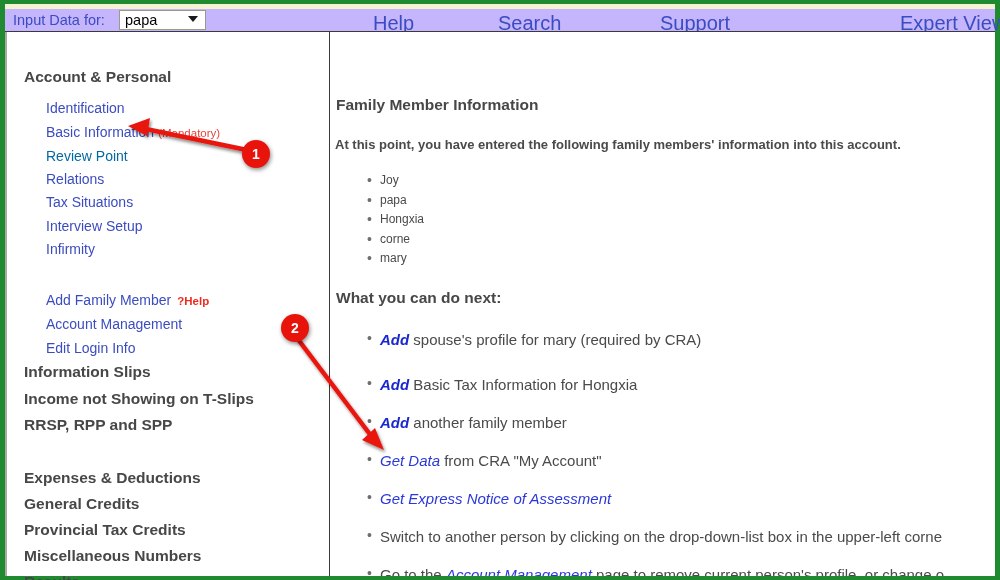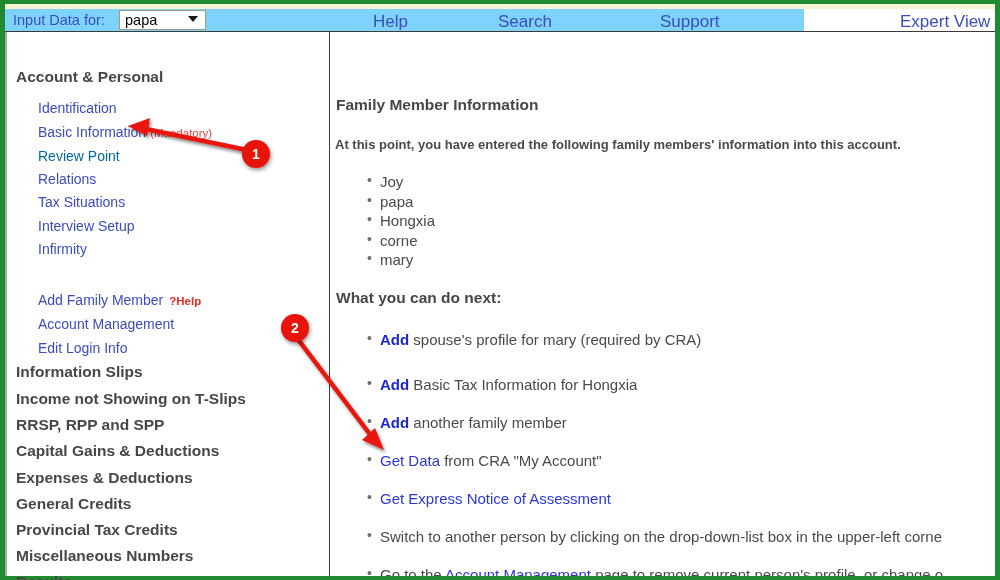--- a/index.html
+++ b/index.html
@@ -38,23 +38,23 @@
     width: 990px;
     height: 5px;
     background: #f6f3d2;
   }
 
   
   .header-bar {
     position: absolute;
     left: 5px;
     top: 9px;
-    width: 799px;
+    width: 990px;
     height: 22px;
-    background: #7dd3fc;
+    background: #c4b5fd;
   }
   .header-label {
     position: absolute;
     left: 8px;
     top: 3px;
     font-size: 14.5px;
     color: #3b4cc0;
     white-space: nowrap;
   }
   .person-select {
@@ -80,21 +80,21 @@
     right: 7px;
     top: 5px;
     width: 0; height: 0;
     border-left: 5px solid transparent;
     border-right: 5px solid transparent;
     border-top: 6px solid #1a1a1a;
   }
   .nav-link {
     position: absolute;
     top: 3px;
-    font-size: 17px;
+    font-size: 20px;
     color: #3b4cc0;
     white-space: nowrap;
     text-decoration: none;
   }
   .nav-help        { left: 368px; }
   .nav-search      { left: 493px; }
   .nav-support     { left: 655px; }
   .nav-expert      { left: 895px; }
 
   
@@ -129,21 +129,21 @@
     left: 329px;
     top: 32px;
     width: 1px;
     height: 544px;
     background: #3a3a3a;
   }
 
   
   .sidebar {
     position: absolute;
-    left: 7px;
+    left: 15px;
     top: 32px;
     width: 322px;
     height: 544px;
   }
   .sb-section {
     position: absolute;
     left: 9px;
     font-size: 15.5px;
     font-weight: bold;
     color: #474747;
@@ -211,27 +211,28 @@
     position: absolute;
     left: -13px;
     top: -1px;
     color: #6e6e6e;
     font-size: 14px;
   }
   .bullet-row a,
   .bullet-row .lnk {
     color: #2b38d8;
     text-decoration: none;
+    font-style: italic;
   }
   .bullet-row .lnk-bold {
     color: #1a28cf;
     font-weight: bold;
     text-decoration: none;
   }
-  .name-row { font-size: 15px; }
+  .name-row { font-size: 12px; }
 
   
   .anno-layer {
     position: absolute;
     left: 0; top: 0;
     width: 1000px; height: 580px;
     pointer-events: none;
   }
   .badge {
     position: absolute;
@@ -299,21 +300,20 @@
 
     <a class="sb-link" style="top:260px"><span>Add Family Member</span><span class="sb-tag-help">?Help</span></a>
 
     <a class="sb-link" style="top:284px"><span>Account Management</span></a>
 
     <a class="sb-link" style="top:308px"><span>Edit Login Info</span></a>
 
     <div class="sb-section" style="top:331px">Information Slips</div>
     <div class="sb-section" style="top:358px">Income not Showing on T-Slips</div>
     <div class="sb-section" style="top:384px">RRSP, RPP and SPP</div>
-    <div class="sb-section" style="top:410px">Capital Gains &amp; Deductions</div>
     <div class="sb-section" style="top:437px">Expenses &amp; Deductions</div>
     <div class="sb-section" style="top:463px">General Credits</div>
     <div class="sb-section" style="top:489px">Provincial Tax Credits</div>
     <div class="sb-section" style="top:515px">Miscellaneous Numbers</div>
     <div class="sb-section" style="top:541px">Results</div>
 
   </div>
 
   <div class="main">
 

